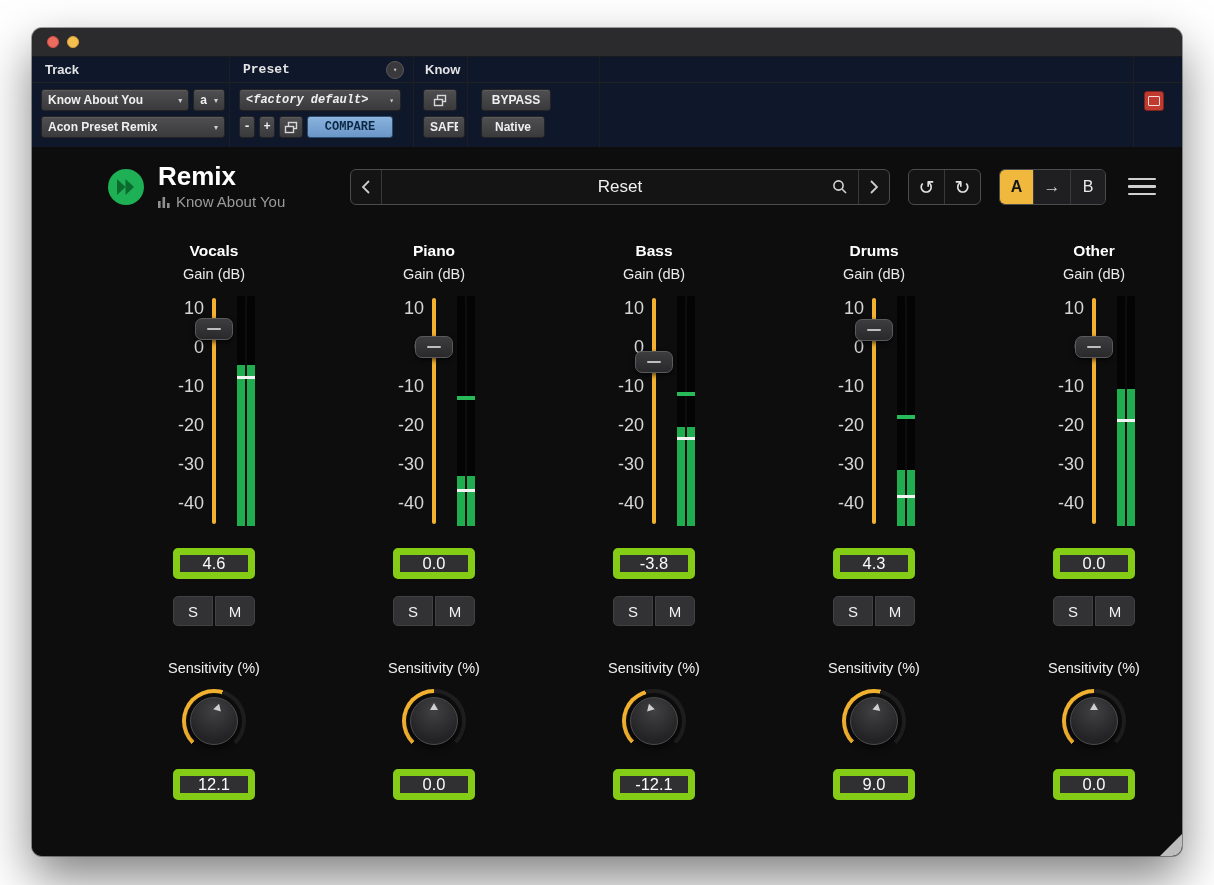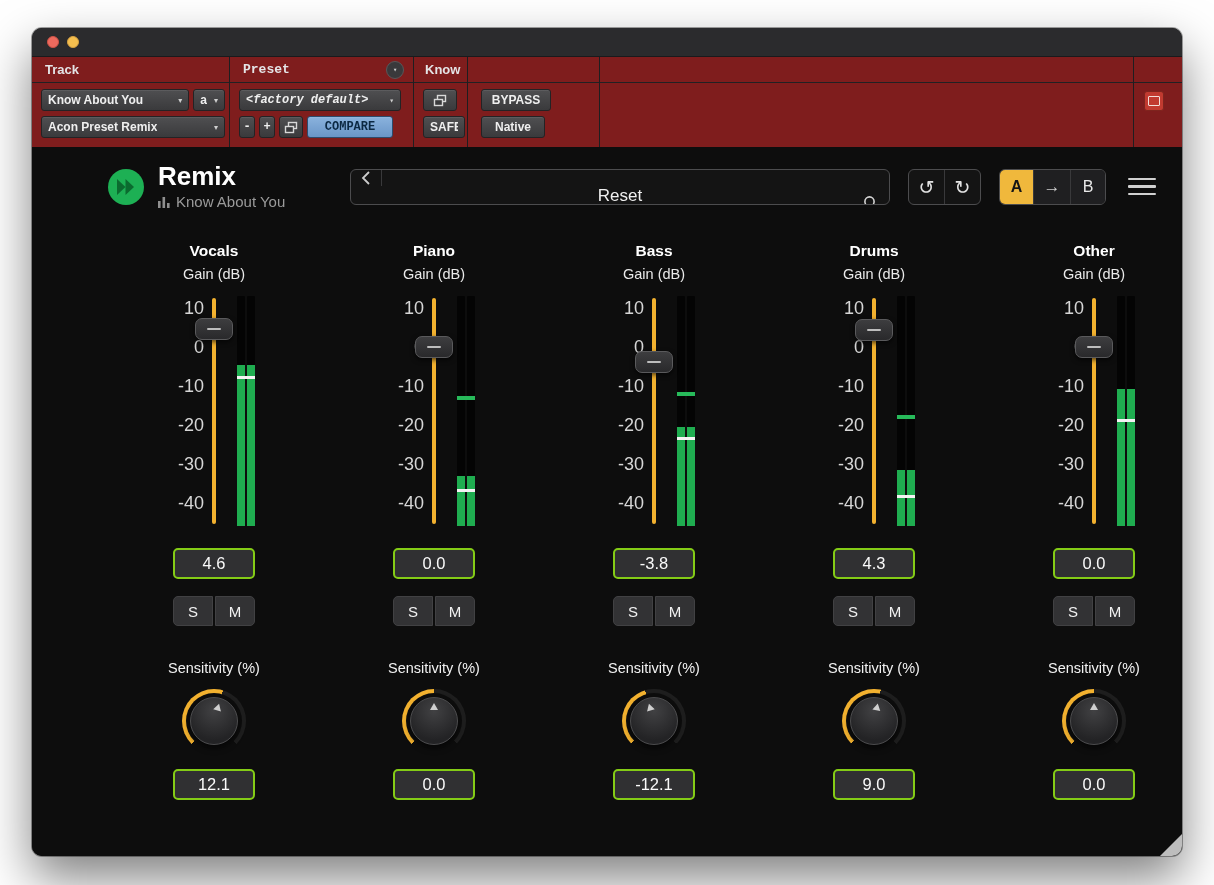--- a/index.html
+++ b/index.html
@@ -8,21 +8,21 @@
   .window{position:absolute;left:32px;top:28px;width:1150px;height:828px;background:#0d0d0d;border-radius:10px;
           box-shadow:0 22px 50px rgba(0,0,0,.5),0 0 0 1px rgba(0,0,0,.35);overflow:hidden;}
 
   
   .titlebar{height:28px;background:#2b2b2d;border-bottom:1px solid #1a1a1c;display:flex;align-items:center;padding-left:15px;gap:8px;}
   .tl{width:12px;height:12px;border-radius:50%;box-sizing:border-box;}
   .tl.red{background:#ed6a5e;border:1px solid #ce5347;}
   .tl.yellow{background:#f5bf4f;border:1px solid #d6a243;}
 
   
-  .toolbar{height:90px;background:#7f1d1d;display:flex;box-sizing:border-box;}
+  .toolbar{height:90px;background:#0f172a;display:flex;box-sizing:border-box;}
   .tb-section{border-right:1px solid #1e1e20;display:flex;flex-direction:column;box-sizing:border-box;flex:none;}
   .tb-head{height:25px;border-bottom:1px solid #212123;display:flex;align-items:center;padding:0 9px 0 13px;font-weight:bold;font-size:13px;color:#e4e4e6;flex:none;}
   .tb-rows{padding:6px 4px 0 9px;display:flex;flex-direction:column;gap:5px;}
   .tb-row{display:flex;gap:4px;height:22px;}
   .sec-track{width:198px;}
   .sec-preset{width:184px;font-family:Liberation Mono, monospace;}
   .sec-auto{width:54px;}
   .sec-auto .tb-head{padding-left:11px;}
   .sec-bypass{width:132px;}
   .sec-bypass .tb-rows{padding-left:13px;}
@@ -47,21 +47,21 @@
   .target-btn .pane{width:10px;height:8px;border:1.5px solid #f3ddd8;border-radius:1px;}
 
   
   .plugin-body{height:710px;background:#0d0d0d;padding-left:47px;}
   .plugin-header{display:flex;align-items:center;padding:16px 26px 12px 28px;}
   .title-block{margin-left:13px;}
   .plugin-title{font-size:26px;font-weight:600;color:#ffffff;line-height:1.05;}
   .subtitle{display:flex;align-items:center;gap:6px;color:#9b9b9b;font-size:15px;margin-top:3px;}
 
   .hdr-group{height:36px;border:1px solid #4c4c4e;border-radius:6px;display:flex;align-items:stretch;overflow:hidden;background:#141414;box-sizing:border-box;}
-  .preset-group{margin-left:auto;width:540px;flex-direction:column;}
+  .preset-group{margin-left:auto;width:540px;}
   .pg-btn{width:30px;display:flex;align-items:center;justify-content:center;flex:none;}
   .pg-btn.left{border-right:1px solid #39393b;}
   .pg-btn.right{border-left:1px solid #39393b;}
   .pg-field{flex:1;position:relative;display:flex;align-items:center;justify-content:center;color:#f0f0f0;font-size:17px;}
   .pg-search{position:absolute;right:10px;top:9px;}
   .undo-group{margin-left:18px;}
   .ug-btn{width:35px;display:flex;align-items:center;justify-content:center;font-size:19px;color:#e2e2e2;font-family:"DejaVu Sans",sans-serif;}
   .ug-btn.first{border-right:1px solid #39393b;}
   .ab-group{margin-left:18px;}
   .ab-a{width:33px;background:#f0b83c;color:#161616;font-weight:bold;font-size:16px;display:flex;align-items:center;justify-content:center;}
@@ -83,21 +83,21 @@
           border:1px solid #5a5a5c;border-radius:7px;box-sizing:border-box;box-shadow:0 2px 5px rgba(0,0,0,.65);
           display:flex;align-items:center;justify-content:center;}
   .handle .grip{width:14px;height:2px;background:#bdbdbd;border-radius:1px;}
   .meter{position:absolute;left:calc(50% + 23px);top:0;bottom:0;width:18px;}
   .mbar{position:absolute;top:0;bottom:0;width:8px;background:#040404;border-radius:1px;}
   .mbar.l{left:0;}.mbar.r{left:10px;}
   .mfill{position:absolute;bottom:0;left:0;width:100%;background:#1fad50;}
   .mpeak{position:absolute;left:0;width:18px;height:3px;background:#f4f4f4;}
   .mhold{position:absolute;left:0;width:18px;height:4px;background:#27ba5a;}
 
-  .valbox{margin-top:22px;width:82px;height:31px;background:#303032;border:2px solid #84cc16;border-radius:5px;
+  .valbox{margin-top:22px;width:82px;height:31px;background:#303032;border:7px solid #84cc16;border-radius:5px;
           color:#fafafa;font-size:16.5px;display:flex;align-items:center;justify-content:center;box-sizing:border-box;}
   .sm{margin-top:17px;display:flex;gap:2px;}
   .smbtn{width:40px;height:30px;background:#323234;border:1px solid #414143;color:#f2f2f2;font-size:15px;font-weight:500;
          display:flex;align-items:center;justify-content:center;box-sizing:border-box;font-family:inherit;}
   .smbtn.s{border-radius:5px 0 0 5px;}
   .smbtn.m{border-radius:0 5px 5px 0;}
   .sens-label{margin-top:34px;font-size:14.5px;color:#f2f2f2;}
   .knob{position:relative;width:64px;height:64px;margin-top:13px;}
   .knob-arc{position:absolute;inset:0;border-radius:50%;}
   .knob-arc::after{content:"";position:absolute;inset:4px;border-radius:50%;background:#0d0d0d;}

